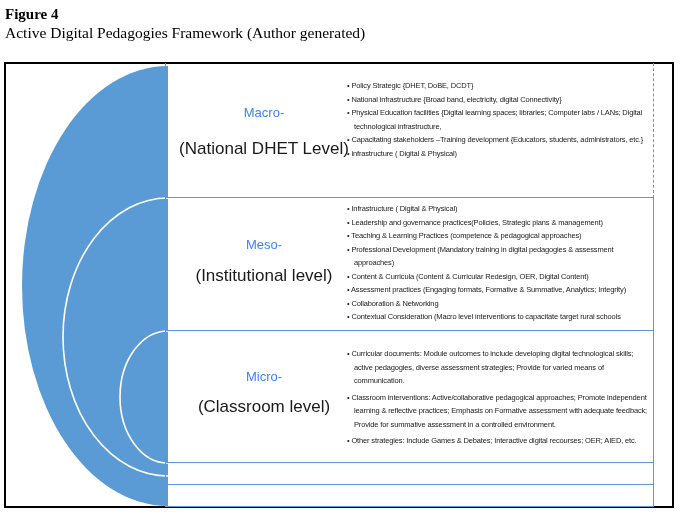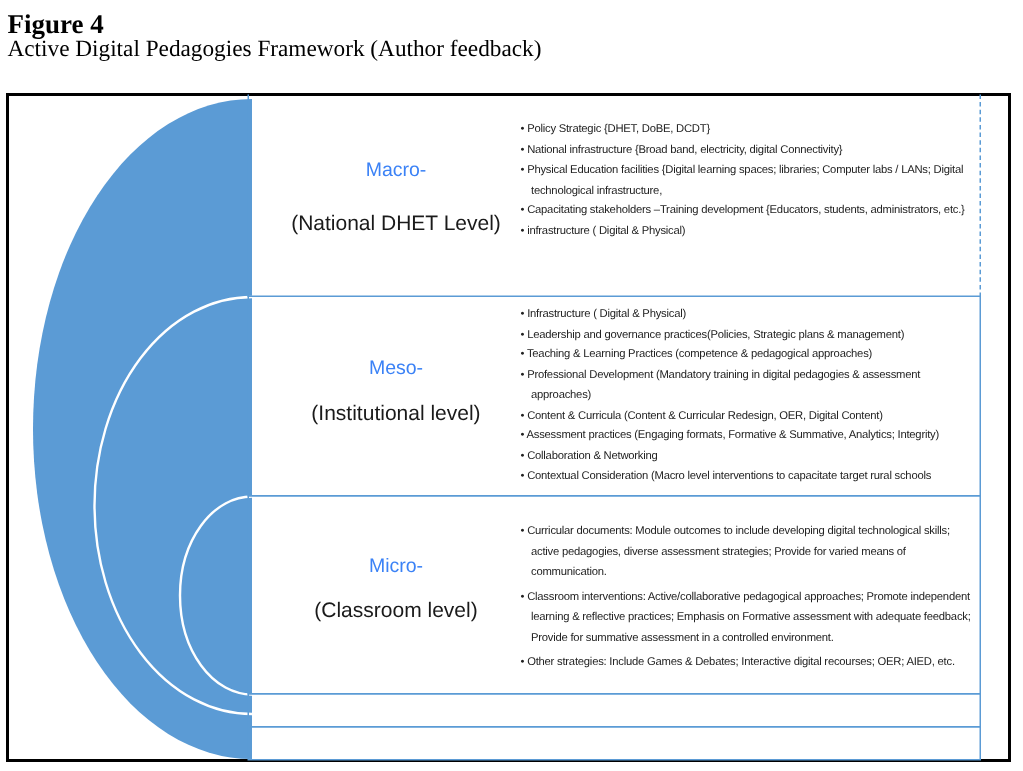--- a/index.html
+++ b/index.html
@@ -2,21 +2,21 @@
 <html><head>
 <meta charset="utf-8">
 <style>
   html,body{margin:0;padding:0;}
   body{
     width:682px;height:514px;position:relative;background:#ffffff;
     font-family:"Liberation Sans",sans-serif;overflow:hidden;
   }
   .fig-label{
     position:absolute;left:5px;top:6px;
-    font-family:"Liberation Serif",serif;font-weight:bold;font-size:18px;color:#000;
+    font-family:"Liberation Serif",serif;font-weight:bold;font-size:15px;color:#000;
   }
   .fig-caption{
     position:absolute;left:5px;top:24px;
     font-family:"Liberation Serif",serif;font-size:15.5px;color:#000;
   }
   .figure-box{
     position:absolute;left:4px;top:62px;width:670px;height:446px;
     border:2px solid #000;box-sizing:border-box;background:#fff;
   }
   .figure-box svg{position:absolute;left:0;top:0;}
@@ -28,38 +28,38 @@
   .box-meso{top:133px;height:134px;}
   .box-micro{top:266px;height:133px;}
   .box-empty1{top:398px;height:23px;}
   .box-empty2{top:420px;height:23px;}
   .level-label{
     position:absolute;left:0;width:196px;text-align:center;
     font-size:13px;color:#3b82f6;line-height:15px;
   }
   .level-sublabel{
     position:absolute;left:0;width:196px;text-align:center;
-    font-size:14px;color:#1a1a1a;line-height:15px;
+    font-size:17px;color:#1a1a1a;line-height:15px;
   }
   ul.bullets{
     position:absolute;left:181px;width:306px;margin:0;padding:0;list-style:none;
     font-size:7.5px;line-height:13.5px;letter-spacing:-0.15px;color:#222;
   }
   ul.bullets li{padding-left:7px;text-indent:-7px;}
   ul.bullets li::before{content:"• ";}
   .bullets-macro{top:16px;}
   .bullets-meso{top:4px;}
   .bullets-micro{top:16px;}
   .bullets-micro li{margin-bottom:3px;}
 </style>
 </head>
 <body>
 
 <div class="fig-label">Figure 4</div>
-<div class="fig-caption">Active Digital Pedagogies Framework (Author feedback)</div>
+<div class="fig-caption">Active Digital Pedagogies Framework (Author generated)</div>
 
 <div class="figure-box">
 
   <svg width="666" height="442" viewBox="0 0 666 442">
     <path d="M 162 2 A 146 220 0 0 0 162 442 Z" fill="#5b9bd5" stroke="none"></path>
     <path d="M 162 134 A 105 139 0 0 0 162 412" fill="none" stroke="#ffffff" stroke-width="1.6"></path>
     <path d="M 162 267 A 48 66 0 0 0 162 399" fill="none" stroke="#ffffff" stroke-width="1.6"></path>
   </svg>
 
   <div class="level-box box-macro">

